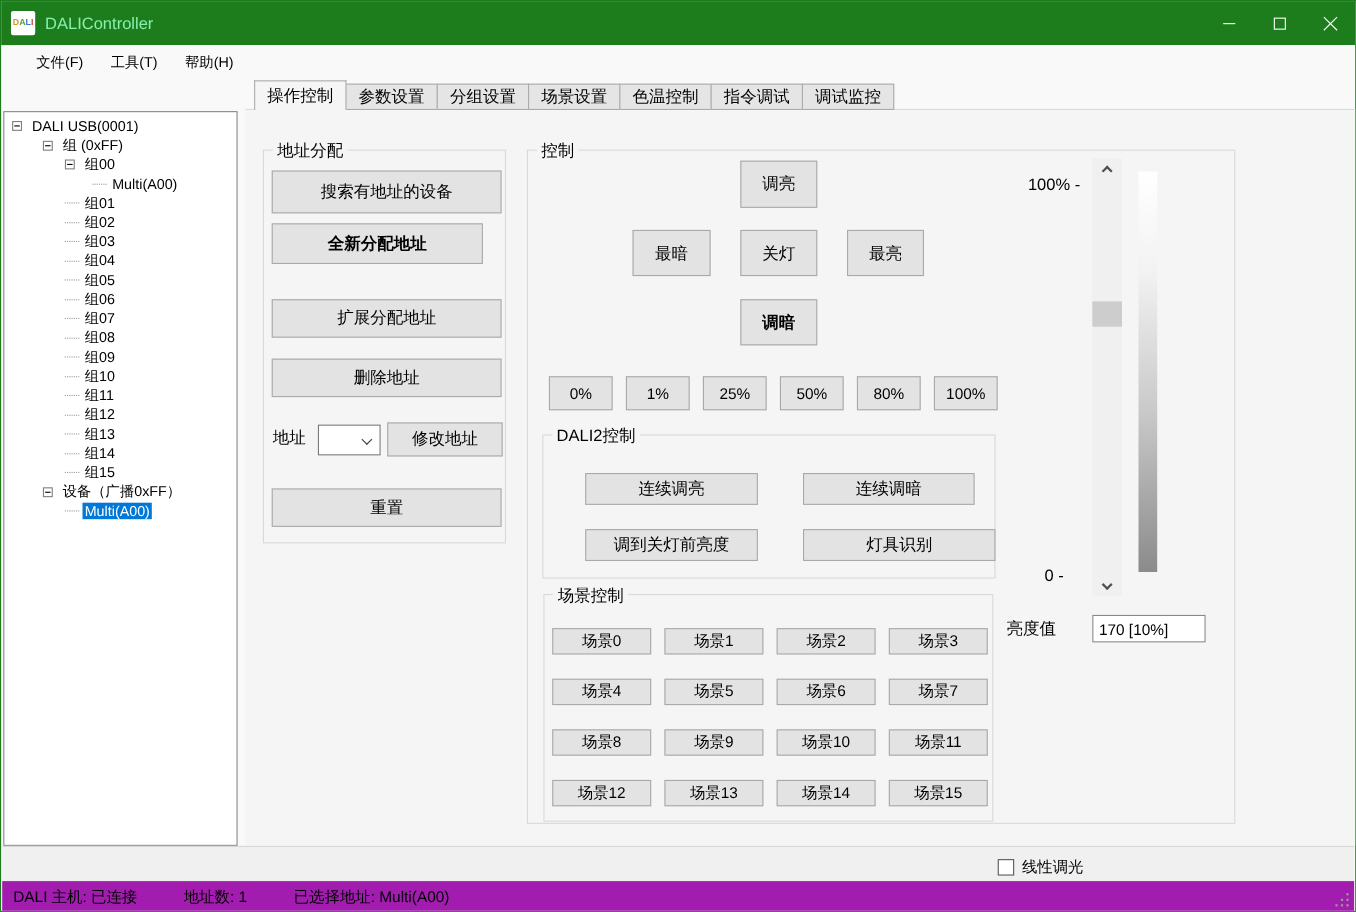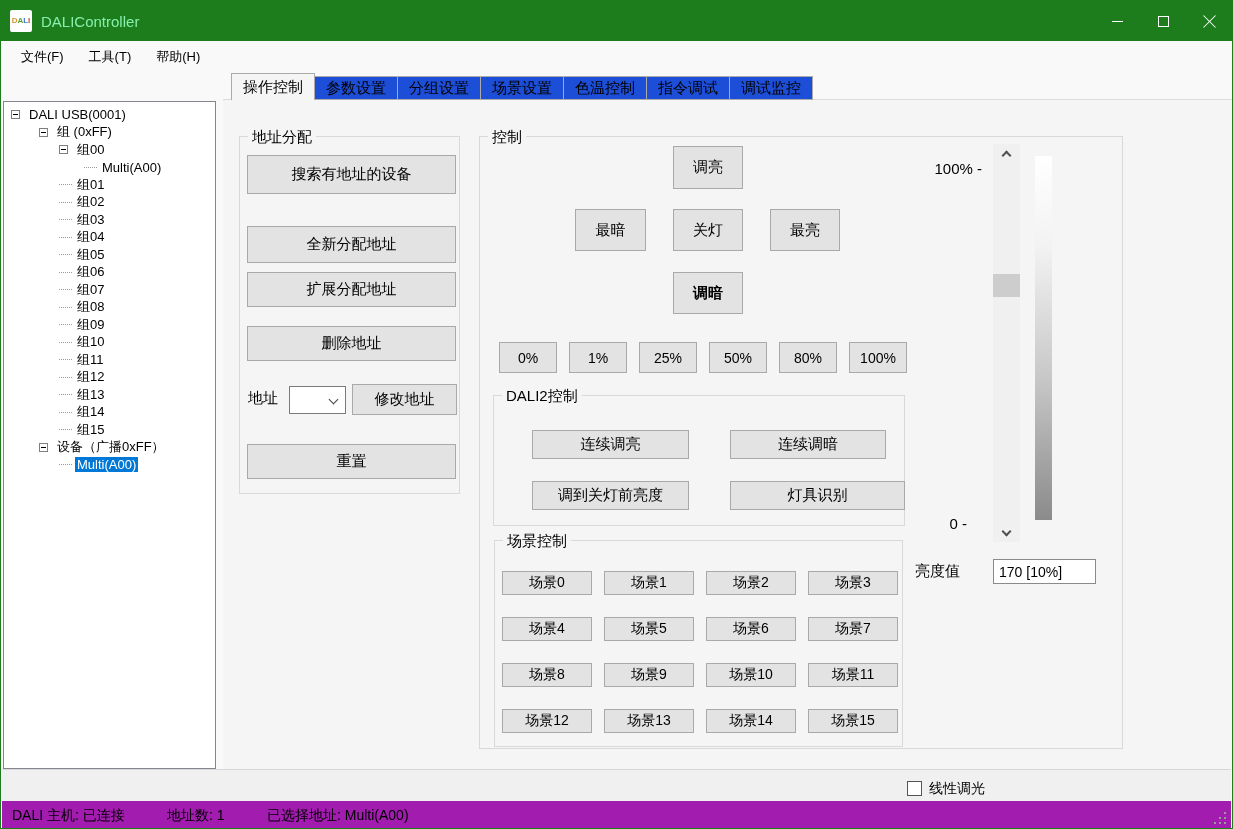--- a/index.html
+++ b/index.html
@@ -25,38 +25,38 @@
   .caption-btns{margin-left:auto;display:flex;height:40px;}
   .cap-btn{width:46px;height:40px;display:flex;align-items:center;justify-content:center;}
   .glyph-min{width:11px;border-top:1px solid #fff;}
   .glyph-max{width:11px;height:11px;border:1px solid #fff;}
   .glyph-close{position:relative;width:15px;height:15px;}
   .glyph-close::before,.glyph-close::after{content:"";position:absolute;left:-1px;top:7px;width:17px;border-top:1px solid #fff;}
   .glyph-close::before{transform:rotate(45deg);}
   .glyph-close::after{transform:rotate(-45deg);}
 
   
-  .menubar{position:absolute;left:1px;top:40px;right:1px;height:31px;background:#f9f9f9;
+  .menubar{position:absolute;left:13px;top:40px;right:1px;height:31px;background:#f9f9f9;
     display:flex;align-items:center;padding-left:8px;font-size:13px;}
   .menu-item{padding:5px 11px;margin-right:3px;}
 
   
   .tree{position:absolute;left:2px;top:100px;width:213px;height:668px;background:#fff;
     border:1px solid #82878f;font-size:13px;padding-top:4px;overflow:hidden;}
   .trow{display:flex;align-items:center;height:17.5px;white-space:nowrap;}
   .l0{padding-left:7px;} .l1{padding-left:35px;} .l2{padding-left:55px;} .l3{padding-left:80px;}
   .exp{width:9px;height:9px;border:1px solid #7f7f7f;background:#fff;position:relative;flex:none;margin-right:7px;}
   .exp::after{content:"";position:absolute;left:1px;right:1px;top:3px;border-top:1px solid #000;}
   .lead{width:13px;border-top:1px dotted #999;flex:none;margin-right:3px;}
   .tlabel{padding:0 2px;}
   .sel .tlabel{background:var(--selection);color:#fff;}
 
   
   .tabstrip{position:absolute;left:230px;top:72px;height:27px;display:flex;align-items:flex-end;z-index:4;}
-  .tab{height:24px;padding:0 11px;font-size:15px;background:#1d4ed8;border:1px solid #ababab;
+  .tab{height:24px;padding:0 11px;font-size:15px;background:#e5e5e5;border:1px solid #ababab;
     margin-left:-1px;display:flex;align-items:center;white-space:nowrap;}
   .tab:first-child{margin-left:0;}
   .tab.selected{height:27px;background:var(--page-bg);border-bottom:none;position:relative;z-index:5;}
   .tabpage{position:absolute;left:222px;top:98px;width:1010px;height:670px;background:var(--page-bg);
     border-top:1px solid #dcdcdc;}
 
   
   .gbox{position:absolute;border:1px solid #d9d9d9;}
   .gbox-title{position:absolute;top:-9px;left:8px;background:var(--page-bg);padding:0 4px;font-size:15px;white-space:nowrap;}
 
@@ -233,21 +233,21 @@
     <div class="tab">分组设置</div>
     <div class="tab">场景设置</div>
     <div class="tab">色温控制</div>
     <div class="tab">指令调试</div>
     <div class="tab">调试监控</div>
   </div>
 
   <div class="gbox g-addr">
     <div class="gbox-title">地址分配</div>
     <div class="btn" style="left:7px;top:18px;width:209px;height:39px;">搜索有地址的设备</div>
-    <div class="btn" style="left:7px;top:89px;width:209px;height:37px;">全新分配地址</div>
+    <div class="btn" style="left:7px;top:66px;width:192px;height:37px;font-weight:bold;">全新分配地址</div>
     <div class="btn" style="left:7px;top:135px;width:209px;height:35px;text-align:center;">扩展分配地址</div>
     <div class="btn" style="left:7px;top:189px;width:209px;height:35px;">删除地址</div>
     <div class="addr-label">地址</div>
     <div class="combo">
       <span></span>
       <span class="chev"></span>
     </div>
     <div class="btn" style="left:112px;top:247px;width:105px;height:31px;">修改地址</div>
     <div class="btn" style="left:7px;top:307px;width:209px;height:35px;">重置</div>
   </div>

